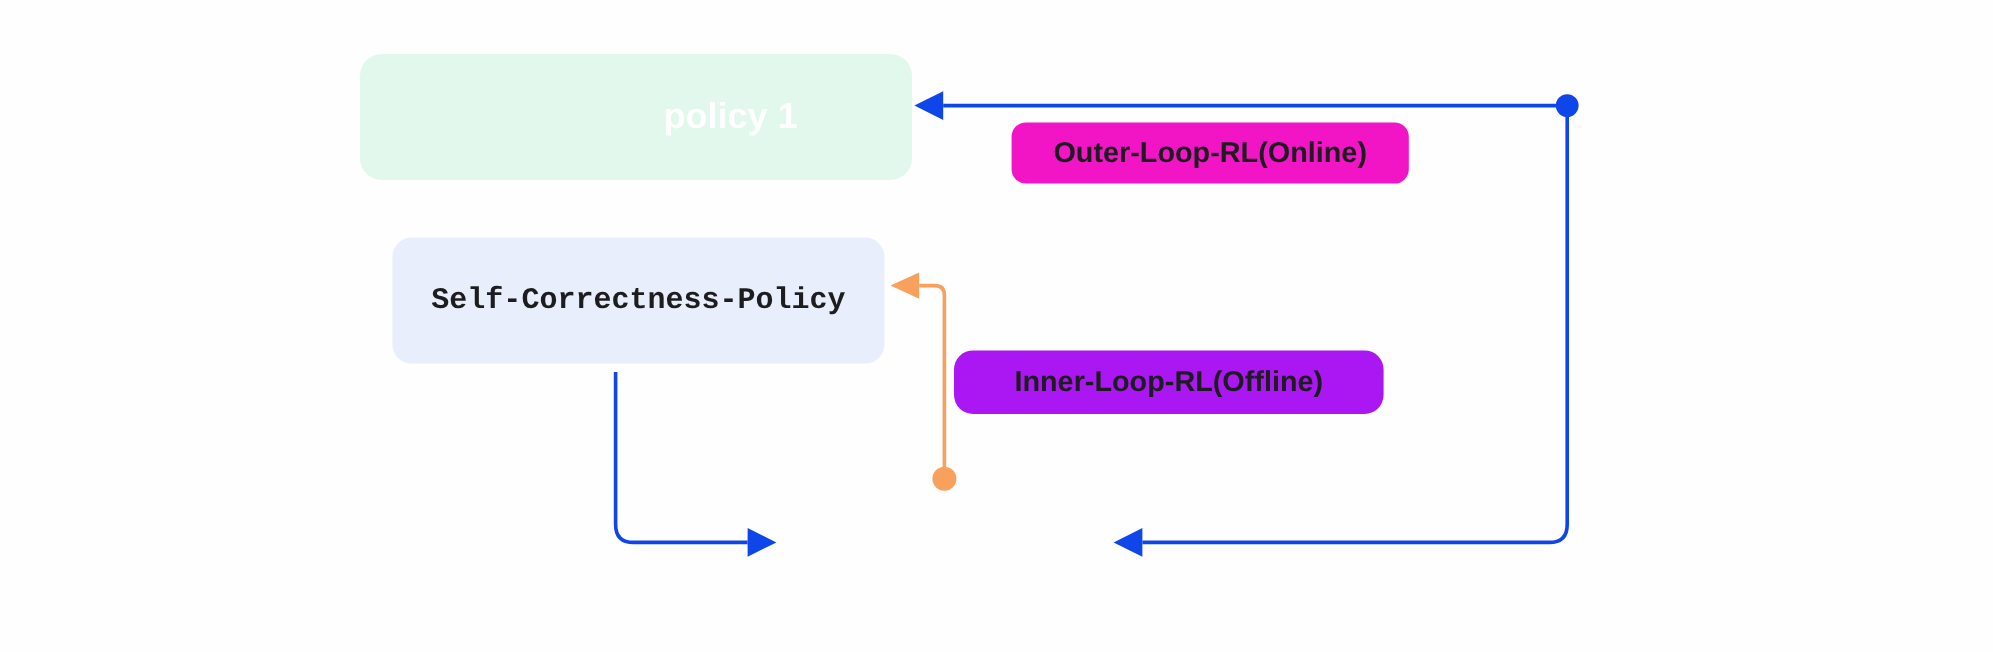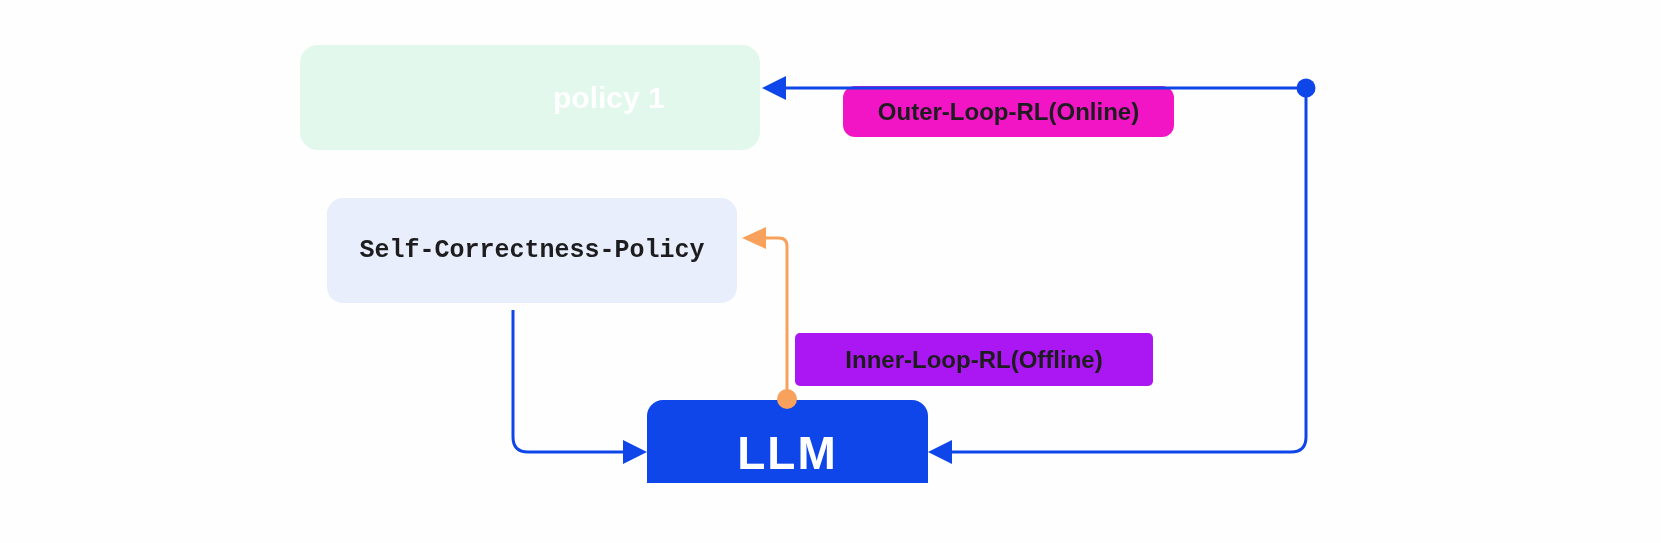--- a/index.html
+++ b/index.html
@@ -16,22 +16,22 @@
     font-weight:bold;color:var(--ink);
     box-sizing:border-box;
   }
   .node .label,.pill .label{position:relative;z-index:1;white-space:nowrap;}
   #node-ipp{left:300px;top:45px;width:460px;height:105px;background:var(--mint);border-radius:18px;font-size:25px;}
   #node-ipp .ghost{
     position:absolute;left:253px;top:50%;transform:translateY(-50%);
     z-index:0;color:var(--white);font-size:30px;font-weight:bold;white-space:nowrap;
   }
   #node-scp{left:327px;top:198px;width:410px;height:105px;background:var(--lavender);border-radius:16px;font-size:25px;font-family:Liberation Mono, monospace;}
-  #pill-outer{left:843px;top:86px;width:331px;height:51px;background:var(--magenta);border-radius:12px;font-size:24px;}
-  #pill-inner{left:795px;top:292px;width:358px;height:53px;background:var(--purple);border-radius:5px;font-size:24px;margin-top:41px;}
+  #pill-outer{left:843px;top:102px;width:331px;height:51px;background:var(--magenta);border-radius:12px;font-size:24px;}
+  #pill-inner{left:795px;top:292px;width:358px;height:53px;background:var(--purple);border-radius:16px;font-size:24px;}
   #node-llm{left:647px;top:400px;width:281px;height:106px;background:var(--blue);border-radius:16px;font-size:46px;color:#fff;letter-spacing:2px;}
   svg.connectors{position:absolute;left:0;top:0;z-index:5;pointer-events:none;}
 </style>
 </head>
 <body>
 
 <div class="canvas">
 
   <div class="node" id="node-ipp">
     <span class="ghost">policy 1</span>
@@ -42,23 +42,20 @@
   </div>
 
   <div class="pill" id="pill-outer">
     <span class="label">Outer-Loop-RL(Online)</span>
   </div>
 
   <div class="pill" id="pill-inner">
     <span class="label">Inner-Loop-RL(Offline)</span>
   </div>
 
-  <div class="node" id="node-llm">
-    <span class="label">LLM</span>
-  </div>
 
   <svg class="connectors" width="1661" height="543" viewBox="0 0 1661 543">
 
     <path d="M 1306 88 H 786" style="stroke:var(--blue);stroke-width:3;fill:none"></path>
     <polygon points="762,88 786,76 786,100" style="fill:var(--blue)"></polygon>
 
     <path d="M 1306 88 V 437 Q 1306 452 1291 452 H 952" style="stroke:var(--blue);stroke-width:3;fill:none"></path>
     <polygon points="928,452 952,440 952,464" style="fill:var(--blue)"></polygon>
 
     <path d="M 513 310 V 437 Q 513 452 528 452 H 623" style="stroke:var(--blue);stroke-width:3;fill:none"></path>

